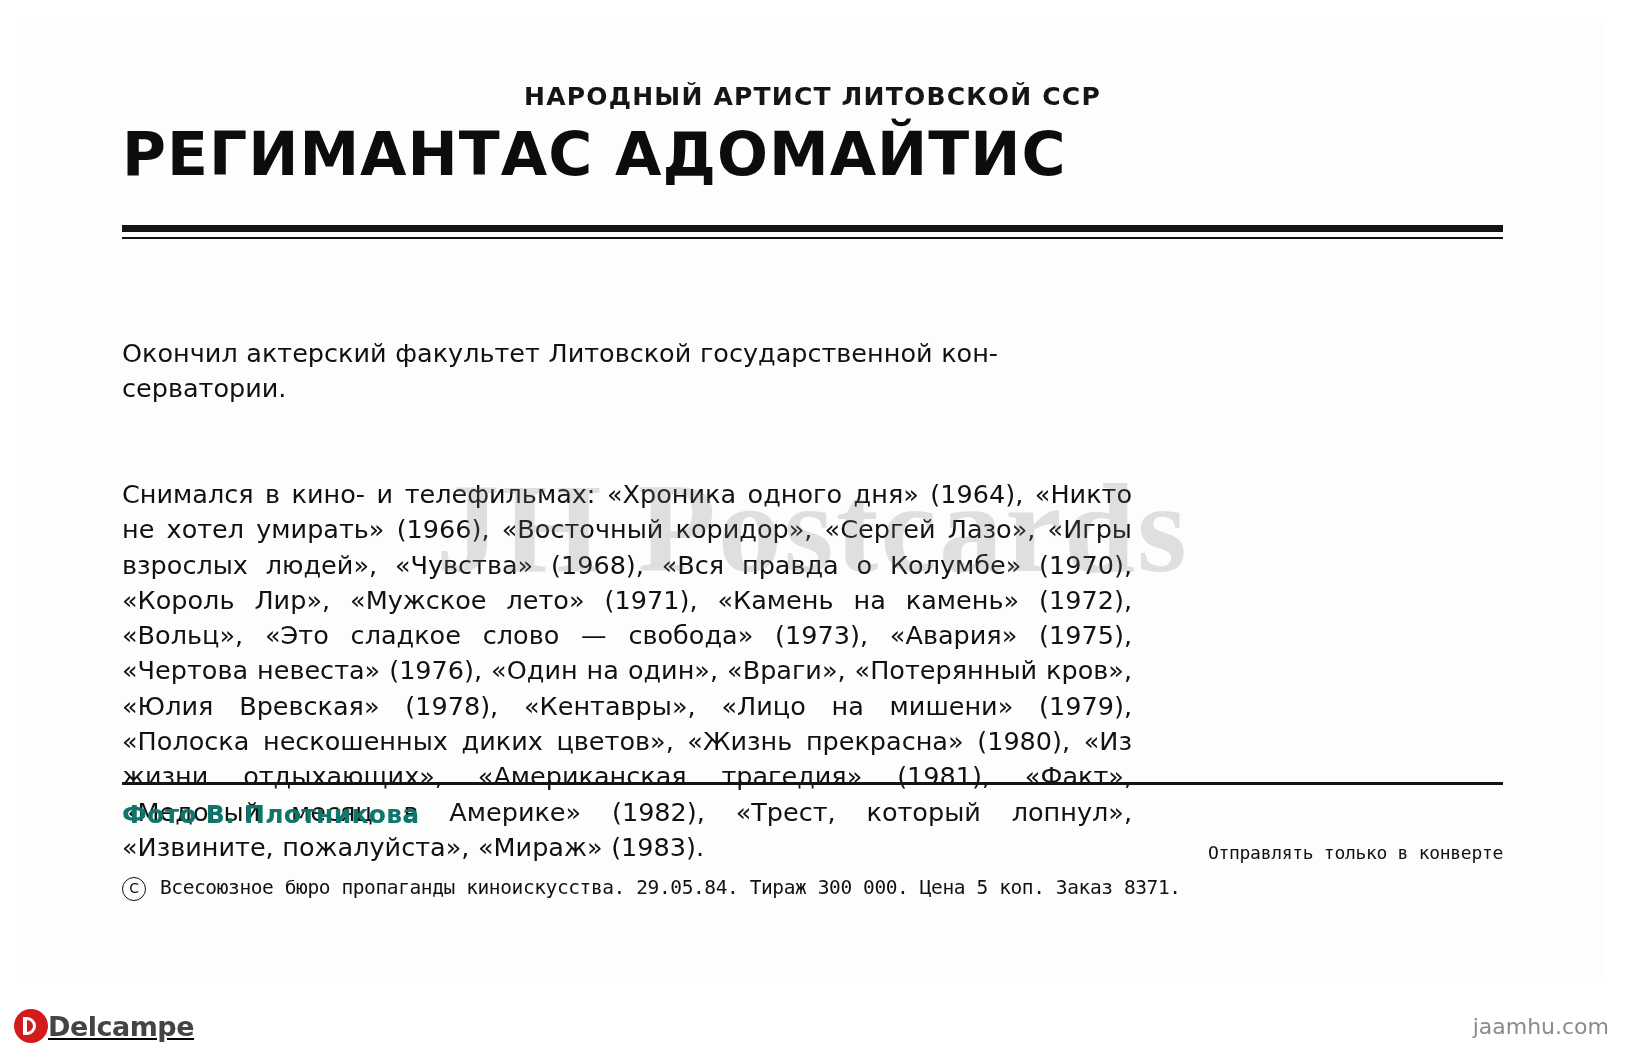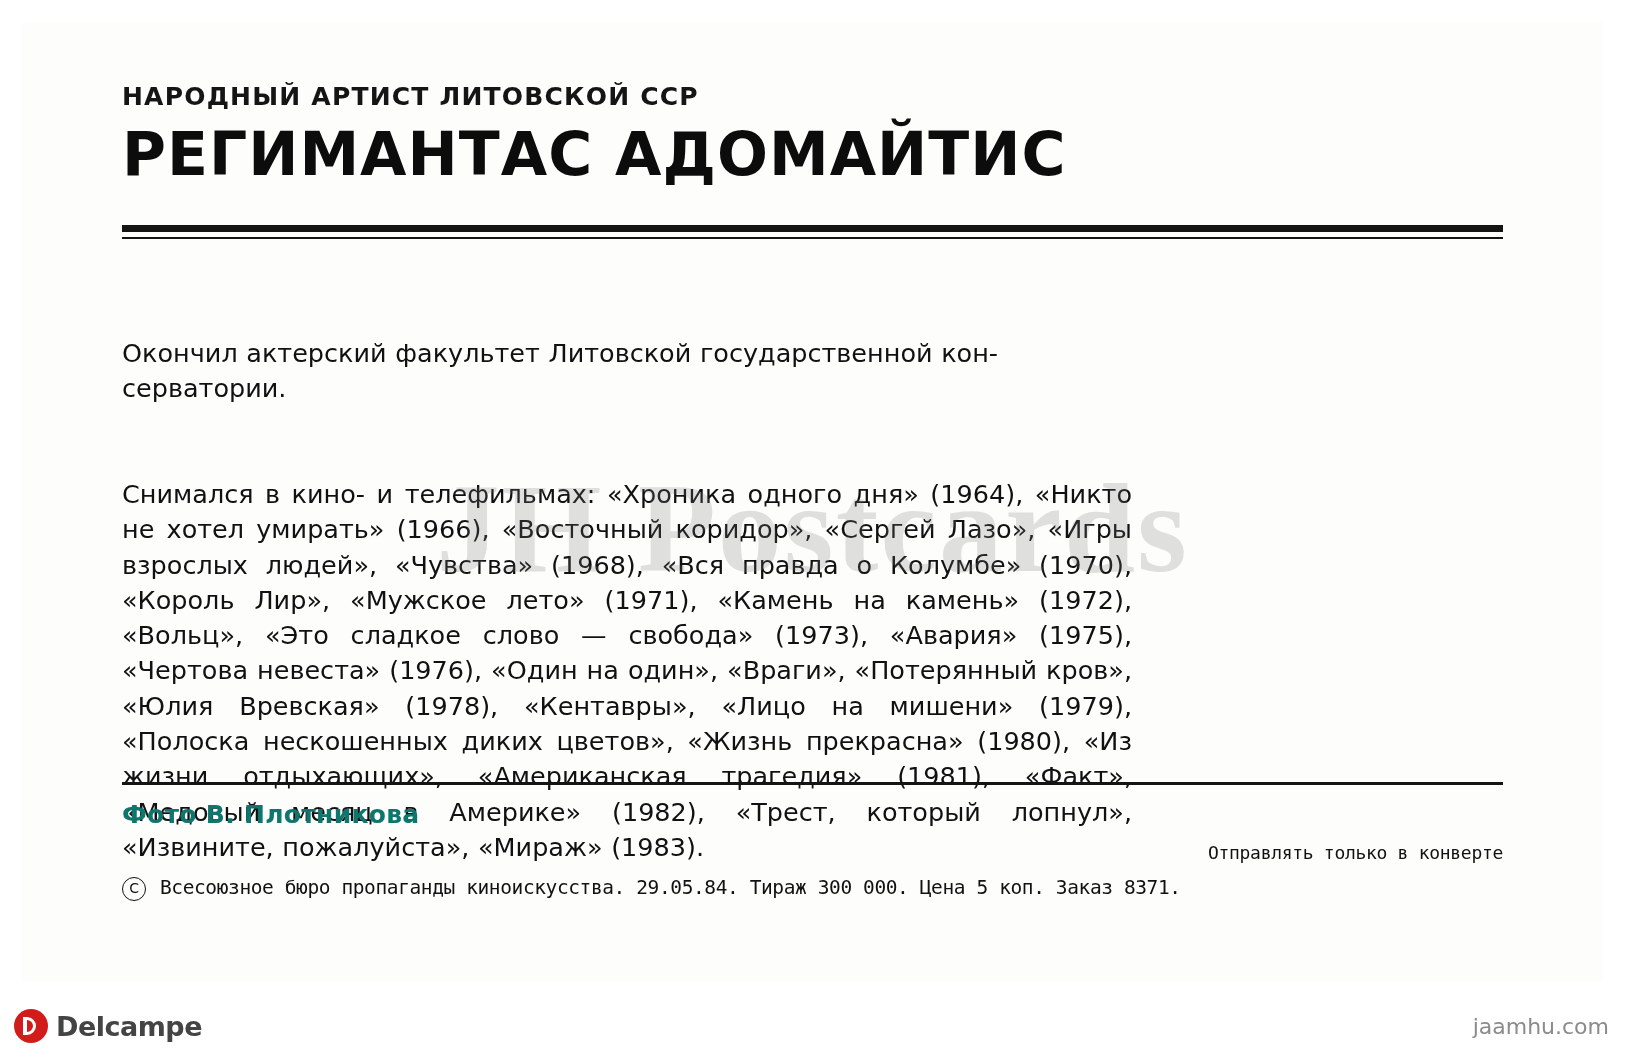--- a/index.html
+++ b/index.html
@@ -35,20 +35,21 @@
     bottom: 40px;
   }
 
   .kicker {
     font-family: "DejaVu Sans", sans-serif;
     font-size: 25px;
     font-weight: 700;
     letter-spacing: 1.2px;
     color: #151515;
     white-space: nowrap;
+    text-align: center;
   }
 
   .name {
     margin-top: 8px;
     font-family: "DejaVu Sans", sans-serif;
     font-size: 60px;
     font-weight: 700;
     letter-spacing: 1px;
     color: #0c0c0c;
     white-space: nowrap;
@@ -164,22 +165,22 @@
     letter-spacing: 2px;
     white-space: nowrap;
   }
 
   .wm-bottom-left {
     position: absolute;
     left: 14px;
     bottom: 14px;
     display: flex;
     align-items: center;
-    gap: 8px;
     pointer-events: none;
+    text-decoration: underline;
   }
   .wm-bottom-left .dc-badge {
     width: 34px;
     height: 34px;
     border-radius: 50%;
     background: #d21b1b;
     position: relative;
   }
   .wm-bottom-left .dc-badge::after {
     content: "";

